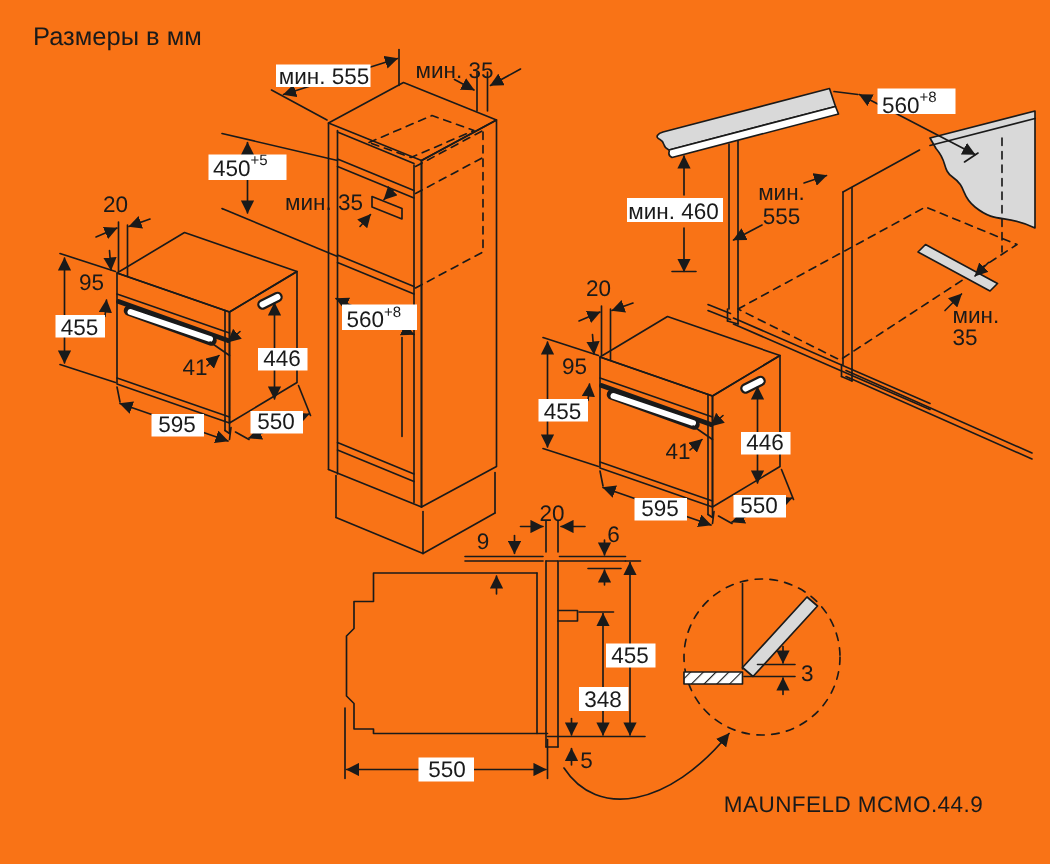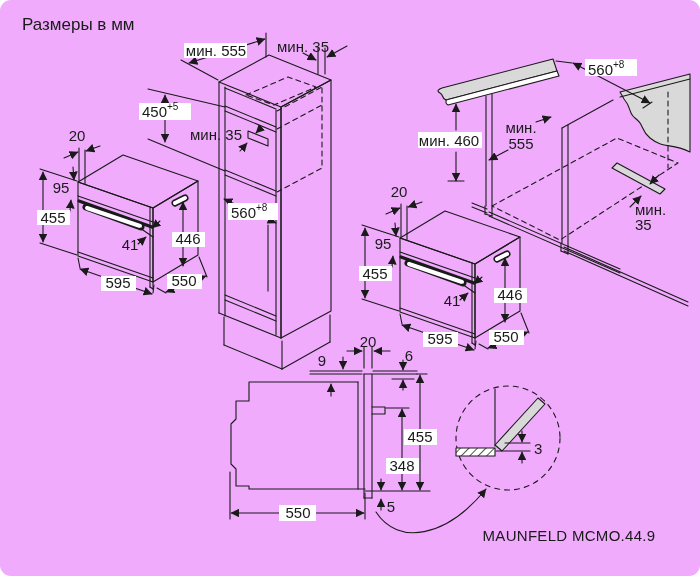--- a/index.html
+++ b/index.html
@@ -1,17 +1,17 @@
 <!DOCTYPE html>
 <html><head>
 <meta charset="utf-8">
 <style>
   html,body{margin:0;padding:0;background:#fff;}
-  #page{position:relative;width:700px;height:576px;background:#f0abfc;overflow:hidden;
-        font-family:"Liberation Sans", sans-serif;border-radius:11px;}
+  #page{position:relative;width:700px;height:576px;background:#f97316;overflow:hidden;
+        font-family:"Liberation Sans", sans-serif;}
   svg{position:absolute;left:0;top:0;}
   svg text{fill:#1a1a1a;stroke:none;font-family:"Liberation Sans",sans-serif;font-size:15px;}
   svg text.ttl{font-size:17px;}
   svg text.mdl{font-size:15px;letter-spacing:.3px;}
   svg .bg{fill:#fff;stroke:none;}
 </style>
 </head>
 <body>
 
 <div id="page">

